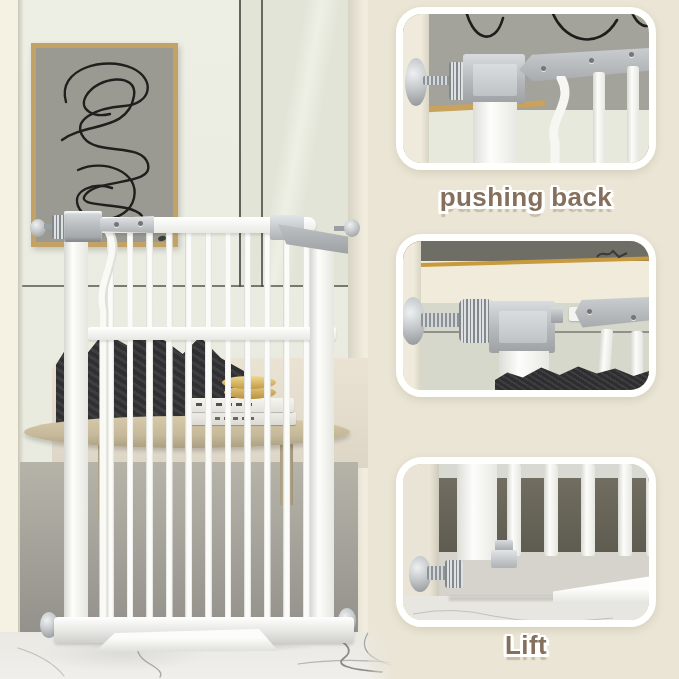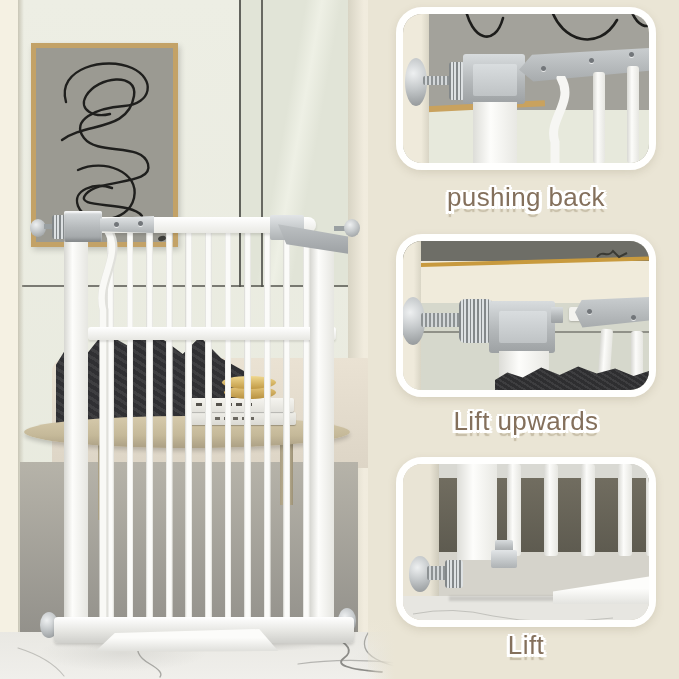--- a/index.html
+++ b/index.html
@@ -12,21 +12,21 @@
   .silver{background:linear-gradient(180deg,#d8dcde 0%,#b4b8ba 55%,#9da1a3 100%);}
   .silver-lite{background:linear-gradient(180deg,#e2e5e7 0%,#c2c6c8 60%,#aeb2b4 100%);}
   .ridged{background:repeating-linear-gradient(90deg,#83888a 0 1.6px,#dde1e3 1.6px 3.6px);border-radius:3px;}
   .thread{background:repeating-linear-gradient(90deg,#8d9294 0 2px,#d3d7d9 2px 4px);border-radius:2px;}
   .whitebar{background:linear-gradient(90deg,#d8d8d3 0%,#fcfcfa 40%,#e6e6e1 100%);border-radius:3px;}
   .screw{width:5px;height:5px;border-radius:50%;background:#72767a;box-shadow:0 1px 0 rgba(255,255,255,.7);}
   .disc{border-radius:50%;background:radial-gradient(circle at 38% 32%,#eef0f1 0%,#c4c8ca 45%,#8f9395 100%);}
 
   
   .caption{position:absolute;left:392px;width:268px;text-align:center;
-    font-weight:400;font-size:26px;letter-spacing:.4px;color:#84705c;
+    font-weight:700;font-size:26px;letter-spacing:.4px;color:#84705c;
     text-shadow:
       -2px -2px 0 #fff, 0 -2px 0 #fff, 2px -2px 0 #fff,
       -3px 0 0 #fff, 3px 0 0 #fff,
       -2px 2px 0 #fff, 0 3px 0 #fff, 2px 2px 0 #fff,
       -3px 3px 0 #fff, 3px 3px 0 #fff,
       0 6px 1px rgba(168,155,128,.55);}
 
   
   .card{position:absolute;left:396px;width:246px;border:7px solid rgba(255,255,255,.97);
         border-radius:26px;overflow:hidden;box-shadow:0 3px 8px rgba(120,110,85,.18);}
@@ -191,21 +191,20 @@
       <div class="abs" style="left:166px;top:66px;width:14px;height:14px;background:#f3f3ef;border-radius:2px;box-shadow:0 1px 2px rgba(0,0,0,.2);"></div>
       <div class="abs" style="left:96px;top:110px;width:50px;height:39px;background:linear-gradient(90deg,#dddDD8,#fdfdfb 40%,#e8e8e3);"></div>
       <div class="abs" style="left:172px;top:56px;width:74px;height:38px;background:linear-gradient(180deg,#c9cdcf,#9fa3a5);clip-path:polygon(0 40%,9% 8%,100% 0,100% 62%,10% 80%);"></div>
       <div class="abs screw" style="left:184px;top:68px;"></div>
       <div class="abs screw" style="left:228px;top:74px;"></div>
       <div class="abs whitebar" style="left:196px;top:88px;width:12px;height:61px;transform:rotate(4deg);"></div>
       <div class="abs whitebar" style="left:228px;top:90px;width:12px;height:59px;"></div>
       <div class="abs" style="left:92px;top:124px;width:154px;height:25px;background:#2e2e30 repeating-linear-gradient(32deg,rgba(255,255,255,.08) 0 2px,rgba(0,0,0,0) 2px 5px);clip-path:polygon(0 60%,8% 30%,18% 50%,30% 10%,42% 40%,54% 6%,66% 34%,78% 14%,90% 44%,100% 24%,100% 100%,0 100%);"></div>
     </div>
   </div>
-  <div class="caption" style="top:406px;">Lift upwards</div>
 
   <div class="card" style="top:457px;height:156px;">
     <div class="inner">
       <div class="abs" style="inset:0;background:#d5d3cb;"></div>
       <div class="abs" style="left:36px;top:0;width:210px;height:14px;background:#d9d9d3;"></div>
       <div class="abs" style="left:36px;top:14px;width:210px;height:74px;background:linear-gradient(180deg,#716d60,#5e5b50);"></div>
       <div class="abs" style="left:0;top:0;width:36px;height:156px;background:linear-gradient(90deg,#e9e4d5 75%,#cfcbbc);"></div>
       <div class="abs" style="left:54px;top:0;width:40px;height:96px;background:linear-gradient(90deg,#dddDD8,#fdfdfb 40%,#e8e8e3);"></div>
       <div class="abs whitebar" style="left:104px;top:0;width:14px;height:92px;"></div>
       <div class="abs whitebar" style="left:141px;top:0;width:14px;height:92px;"></div>

